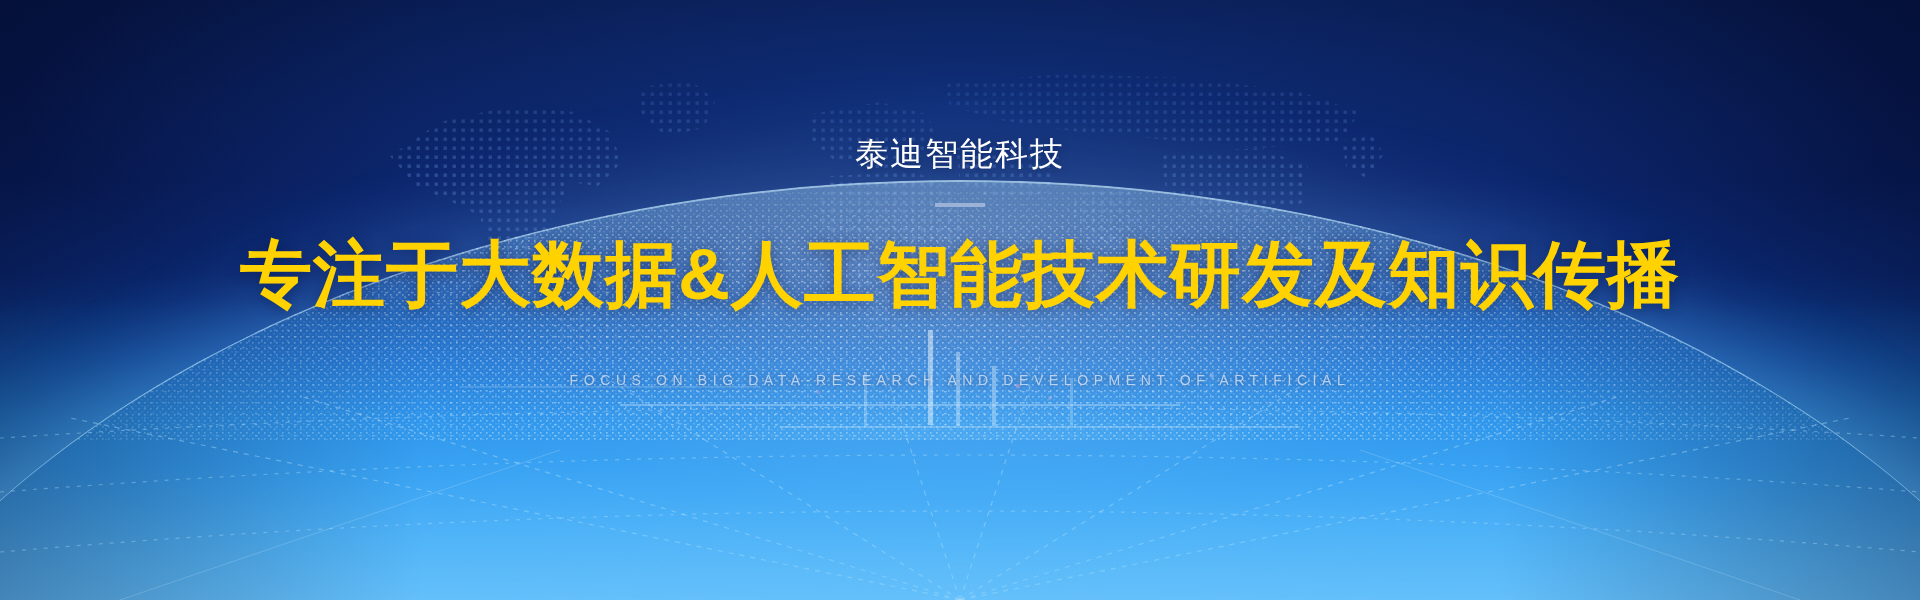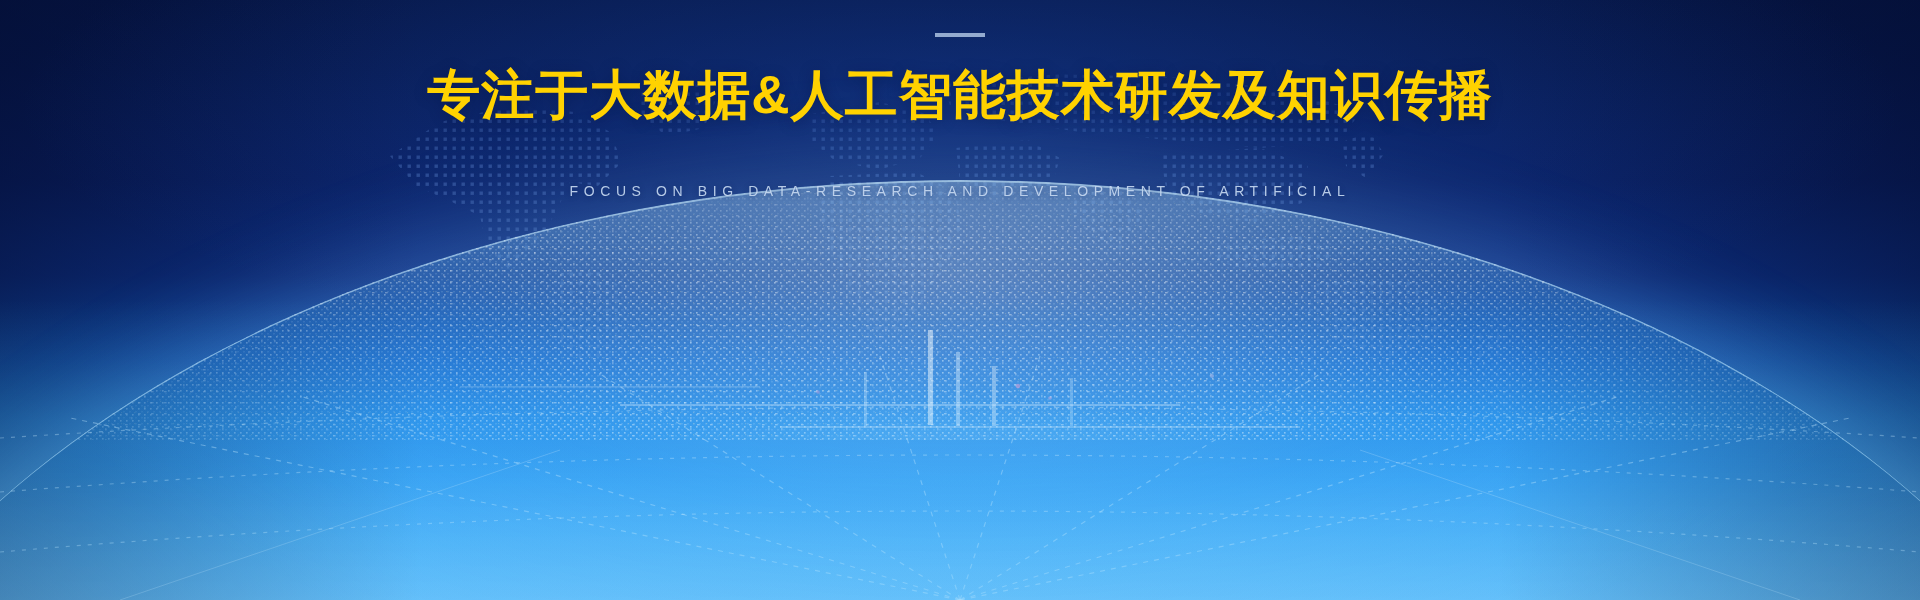--- a/index.html
+++ b/index.html
@@ -105,31 +105,31 @@
 
   .divider{
     margin-top:33px;
     width:50px; height:4px;
     background:#9fb6d8;
     opacity:.92;
   }
 
   .headline{
     margin-top:31px;
-    font-size:53px;
+    font-size:72px;
     line-height:1;
     font-weight:700;
     letter-spacing:1px;
     color:#ffd200;
     text-shadow:0 2px 14px rgba(0,18,70,.45);
     white-space:nowrap;
   }
 
   .subline{
-    margin-top:22px;
+    margin-top:10px;
     text-align:center;
     color:#c3d6ef;
     font-size:14px;
     line-height:24px;
     letter-spacing:5.6px;
     font-weight:400;
     opacity:.93;
     text-shadow:0 1px 6px rgba(0,25,80,.5);
     white-space:nowrap;
   }
@@ -279,20 +279,21 @@
       <g stroke="#ffffff" stroke-opacity="0.22" stroke-width="1" fill="none">
         <path d="M120 300 L560 150"></path>
         <path d="M1800 300 L1360 150"></path>
       </g>
     </svg>
   </div>
 
   <div class="haze"></div>
 
   <div class="content">
+    <div class="brand">泰迪智能科技</div>
     <div class="divider"></div>
     <h1 class="headline">专注于大数据&amp;人工智能技术研发及知识传播</h1>
     <div class="subline">
       <div>FOCUS ON BIG DATA-RESEARCH AND DEVELOPMENT OF ARTIFICIAL</div>
     </div>
   </div>
 
 </div>
 
 </body></html>

